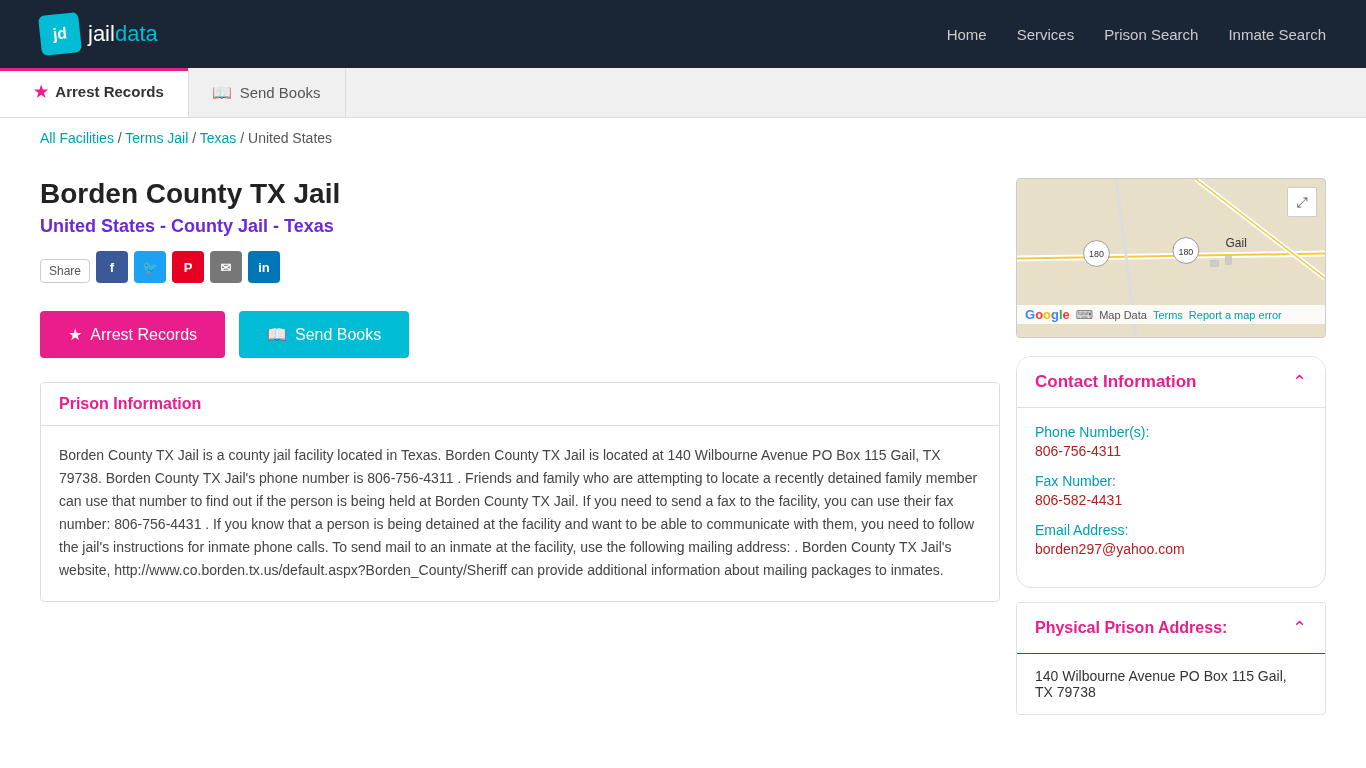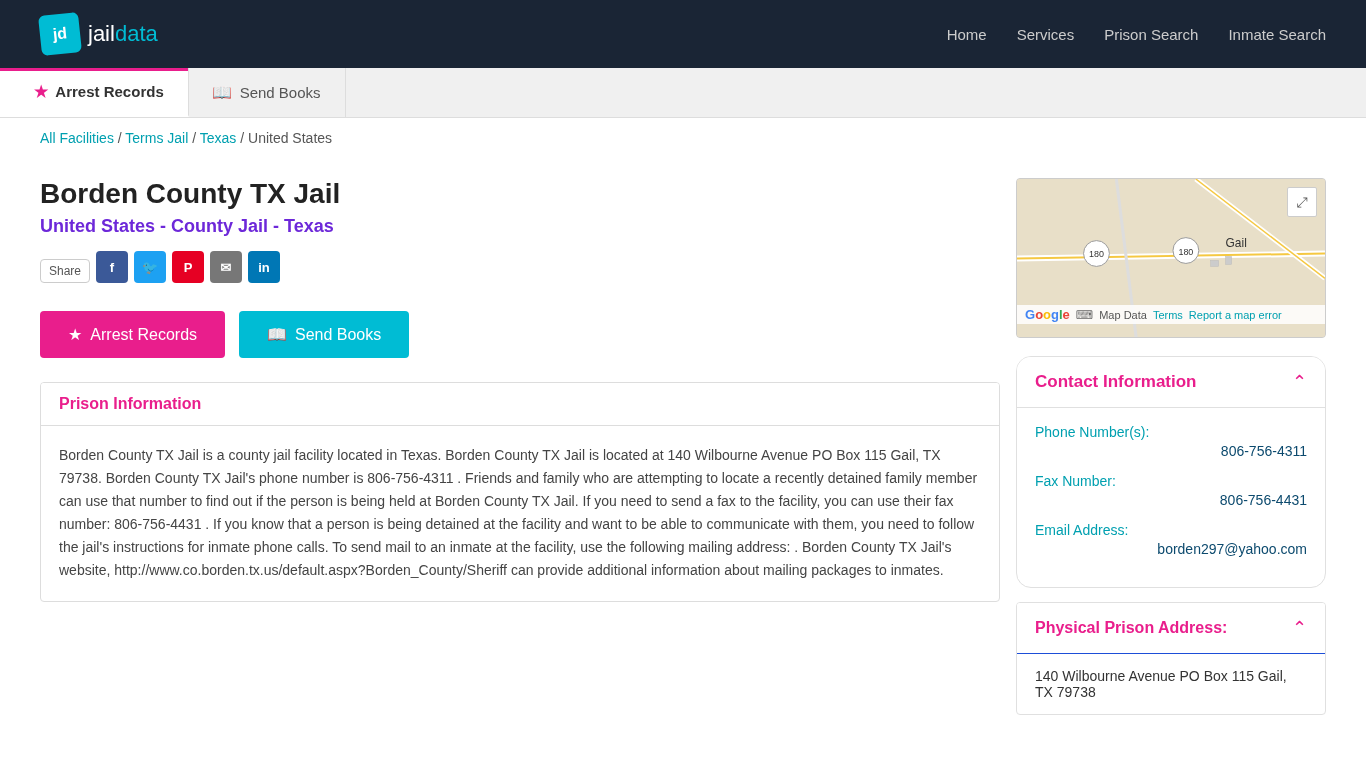--- a/index.html
+++ b/index.html
@@ -301,22 +301,21 @@
       margin-bottom: 14px;
     }
     .contact-label {
       font-size: 14px;
       font-weight: normal;
       color: #00a0b0;
       margin-bottom: 3px;
     }
     .contact-value {
       font-size: 14px;
-      color: #0c4a6e;
-      text-align: right;
+      color: #b91c1c;
     }
     .chevron-icon {
       color: #e91e8c;
       font-size: 18px;
       cursor: pointer;
     }
 
     
     .address-card {
       border: 1px solid #e0e0e0;
@@ -458,21 +457,21 @@
         <span class="contact-card-title">Contact Information</span>
         <span class="chevron-icon">⌃</span>
       </div>
       <div class="contact-card-body">
         <div class="contact-field">
           <div class="contact-label">Phone Number(s):</div>
           <div class="contact-value">806-756-4311</div>
         </div>
         <div class="contact-field">
           <div class="contact-label">Fax Number:</div>
-          <div class="contact-value">806-756-4431</div>
+          <div class="contact-value">806-582-4431</div>
         </div>
         <div class="contact-field">
           <div class="contact-label">Email Address:</div>
           <div class="contact-value">borden297@yahoo.com</div>
         </div>
       </div>
     </div>
 
     <div class="address-card">
       <div class="address-card-header">

